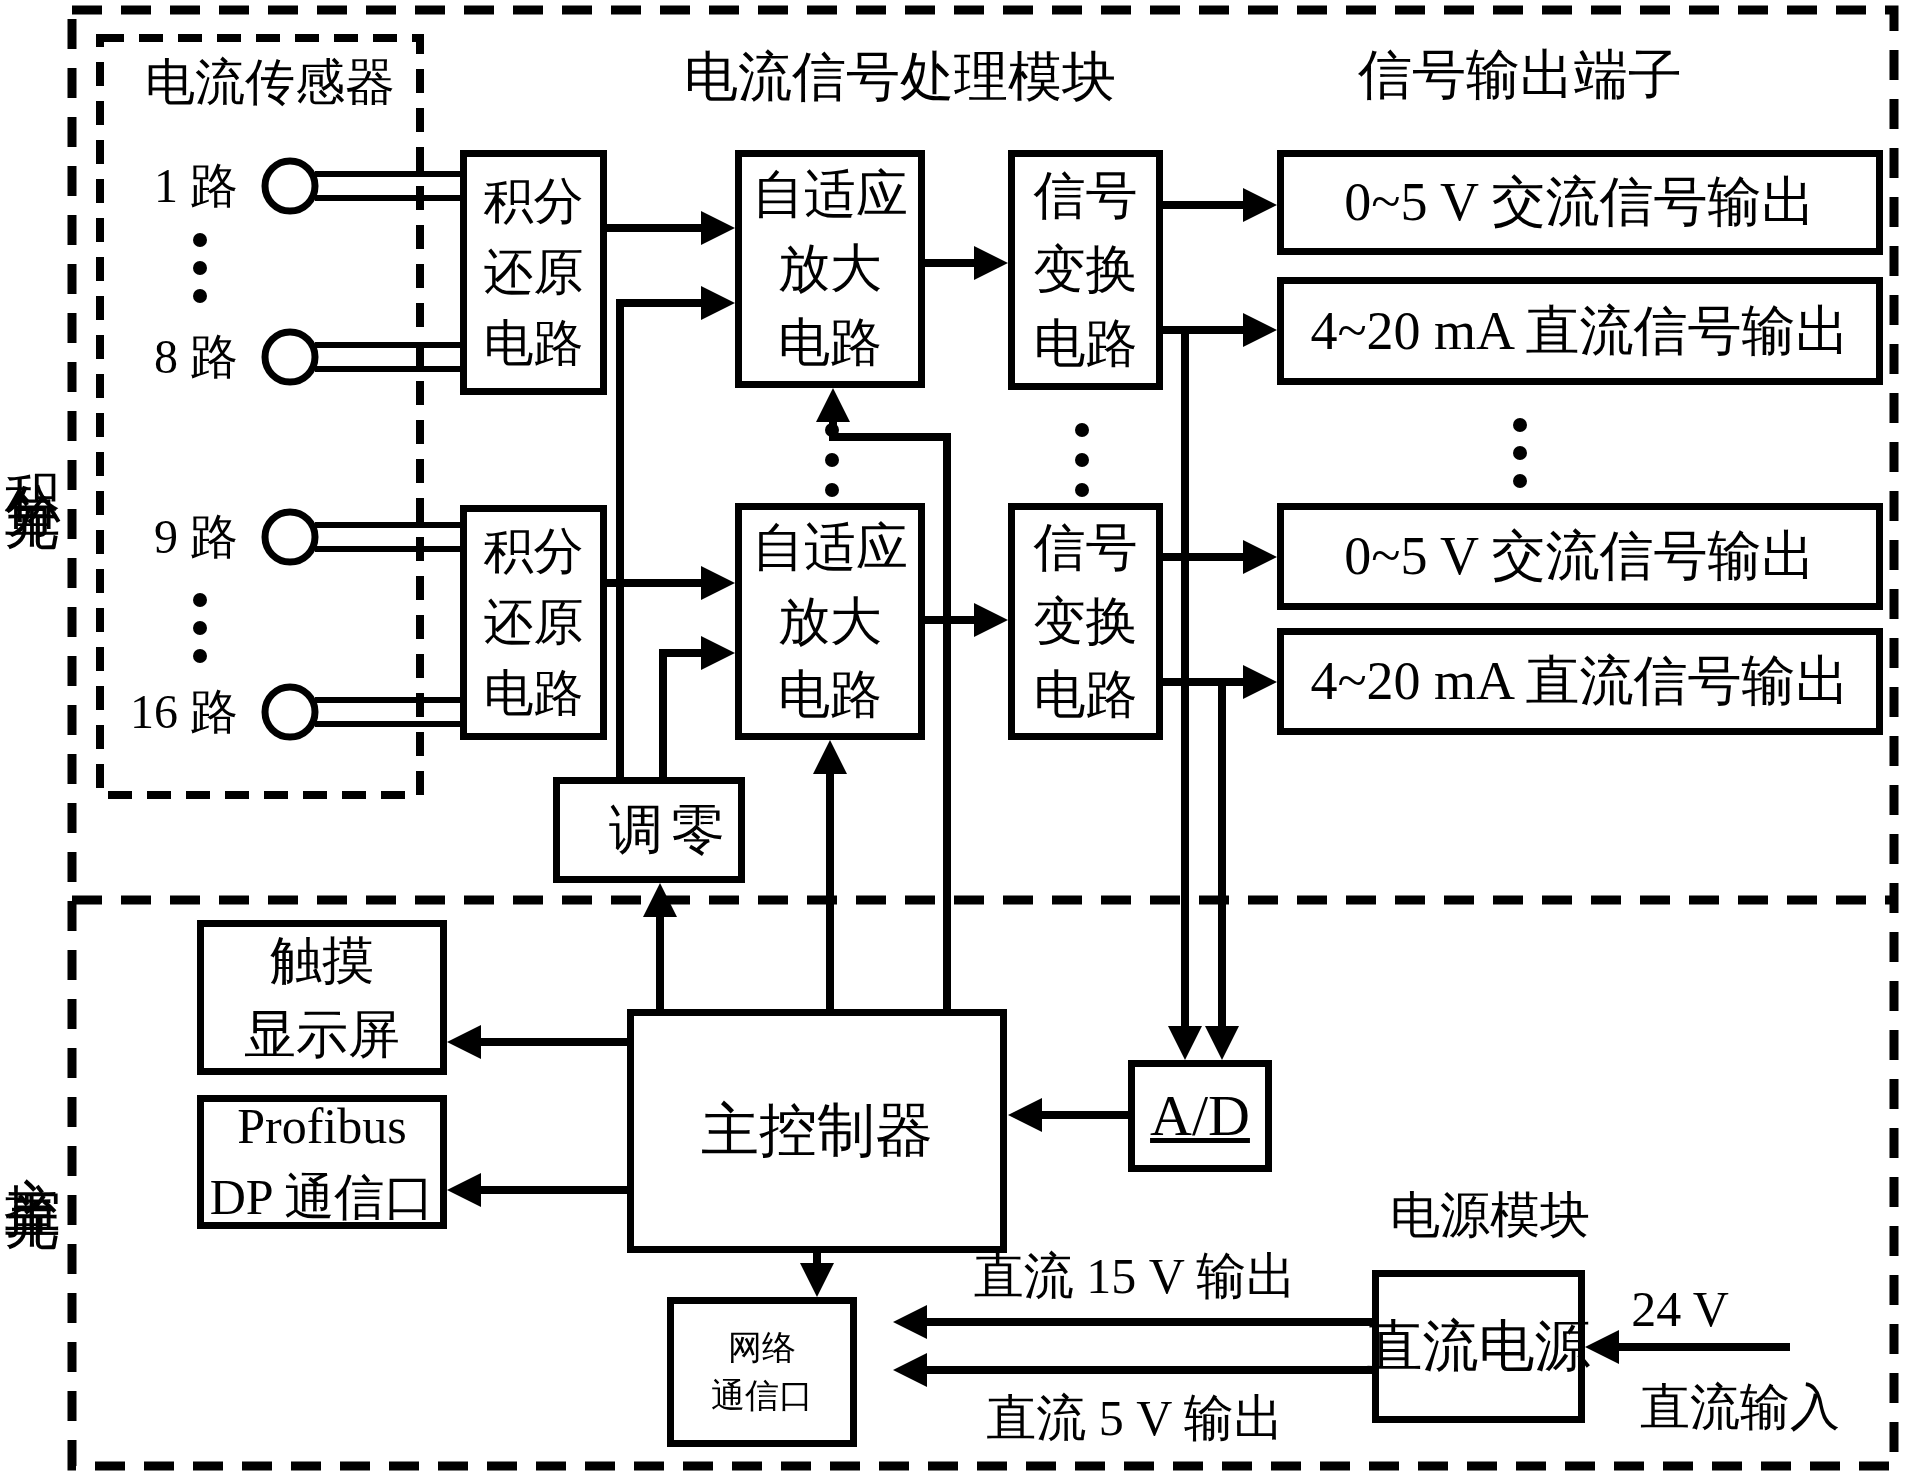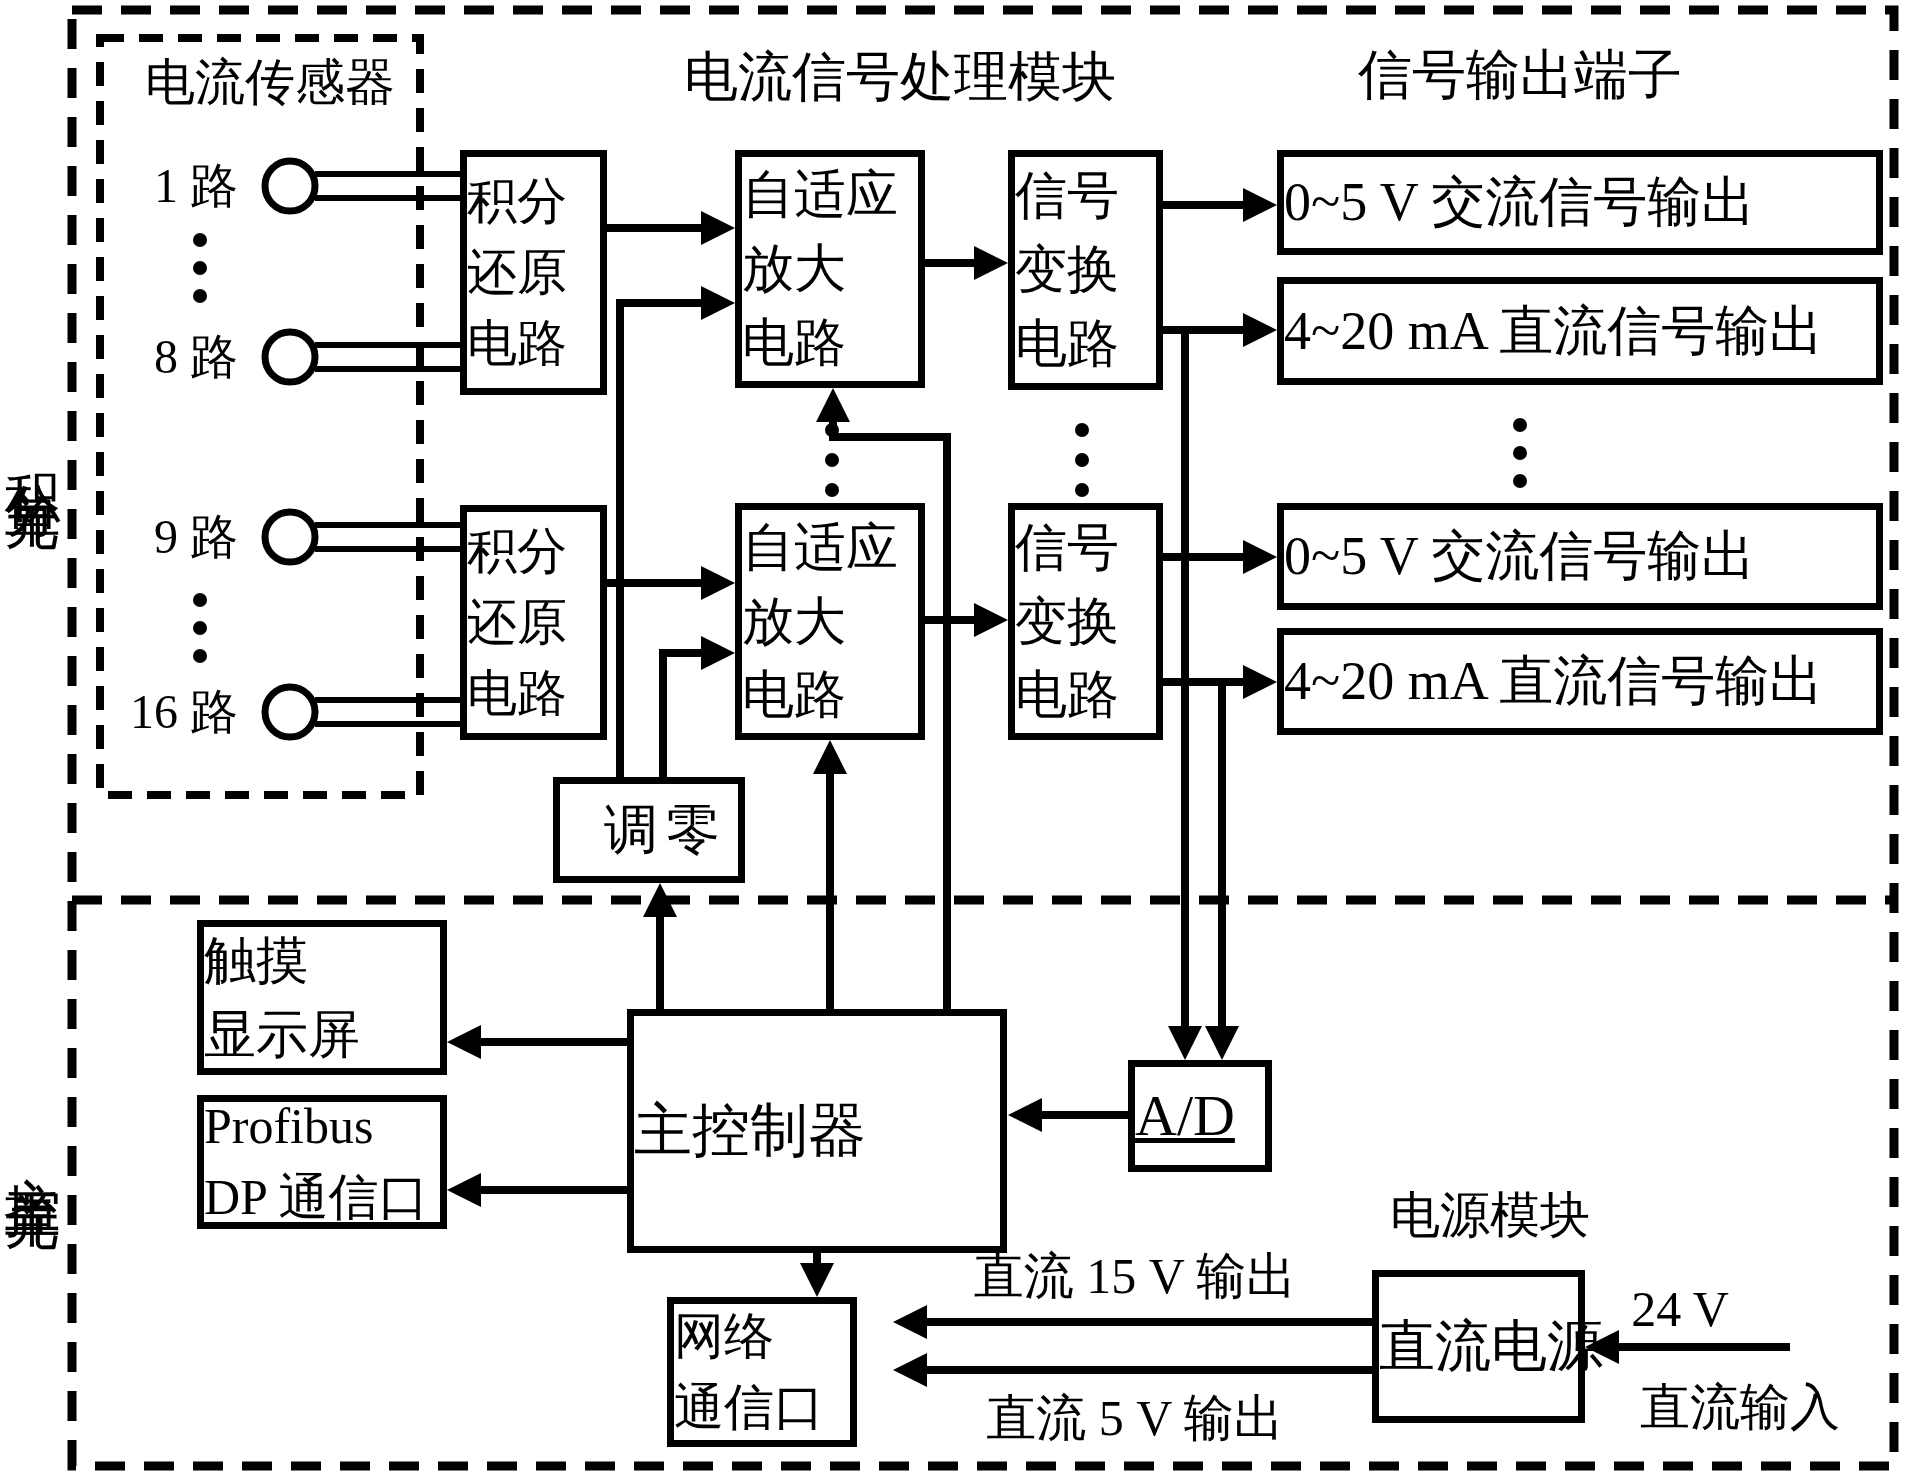--- a/index.html
+++ b/index.html
@@ -3,21 +3,21 @@
 <meta charset="utf-8">
 <style>
   html,body{margin:0;padding:0;background:#fff;}
   .canvas{
     position:relative;width:1906px;height:1477px;background:#fff;
     font-family:"Liberation Serif","DejaVu Serif",serif;color:#000;overflow:hidden;
   }
   .layer{position:absolute;left:0;top:0;}
   .box{
     position:absolute;border:7px solid #000;background:#fff;
-    display:flex;flex-direction:column;align-items:flex-start;justify-content:center;
+    display:flex;flex-direction:column;align-items:center;justify-content:center;
     text-align:center;font-size:52px;line-height:1.42;box-sizing:border-box;
     white-space:nowrap;
   }
   .hdr{
     position:absolute;display:flex;align-items:center;justify-content:center;
     font-size:54px;text-align:center;white-space:nowrap;
   }
   .vlabel{
     position:absolute;writing-mode:vertical-rl;text-orientation:upright;
     font-size:56px;letter-spacing:8px;display:flex;align-items:center;justify-content:center;
@@ -220,21 +220,21 @@
   <div class="box" style="left:197px;top:1095px;width:250px;height:134px;font-size:50px;">
     <span>Profibus</span>
     <span>DP 通信口</span>
   </div>
   <div class="box" style="left:627px;top:1009px;width:380px;height:244px;font-size:58px;">
     <span>主控制器</span>
   </div>
   <div class="box" style="left:1128px;top:1060px;width:144px;height:112px;font-size:58px;text-decoration:underline;">
     <span>A/D</span>
   </div>
-  <div class="box" style="left:667px;top:1297px;width:190px;height:150px;font-size:50px;">
+  <div class="box" style="left:667px;top:1297px;width:190px;height:150px;font-size:34px;">
     <span>网络</span>
     <span>通信口</span>
   </div>
   <div class="box" style="left:1372px;top:1270px;width:213px;height:153px;font-size:56px;">
     <span>直流电源</span>
   </div>
 
   <div class="plabel" style="left:905px;top:1248px;width:460px;height:56px;">直流 15 V 输出</div>
   <div class="plabel" style="left:905px;top:1390px;width:460px;height:56px;">直流 5 V 输出</div>
   <div class="plabel" style="left:1600px;top:1282px;width:160px;height:54px;">24 V</div>

